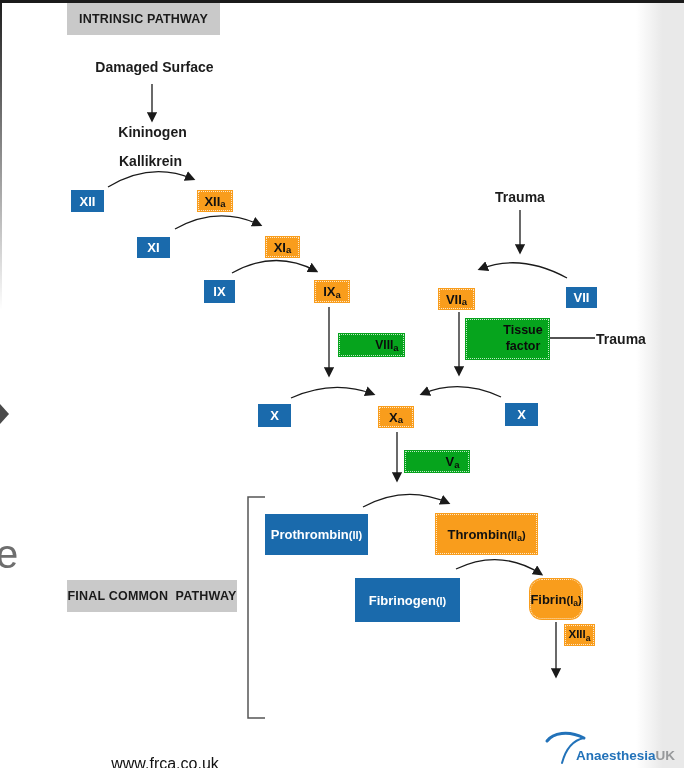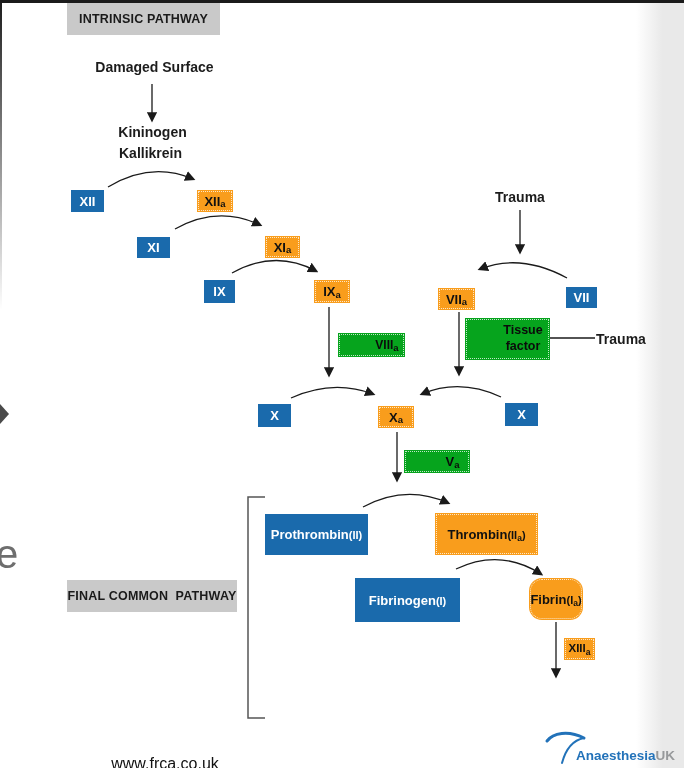--- a/index.html
+++ b/index.html
@@ -75,21 +75,21 @@
     </g>
     <path d="M265,497 H248 V718 H265" stroke="#555555" stroke-width="1.5" fill="none"></path>
     <polygon points="0,404 9,414 0,424" fill="#4a4a4a"></polygon>
   </svg>
 
   <div class="abs hdr" style="left:67px;top:3px;width:153px;height:32px;">INTRINSIC PATHWAY</div>
   <div class="abs hdr" style="left:67px;top:580px;width:170px;height:32px;">FINAL COMMON  PATHWAY</div>
 
   <div class="abs lbl" style="left:92px;top:58px;width:125px;">Damaged Surface</div>
   <div class="abs lbl" style="left:95px;top:123px;width:115px;">Kininogen</div>
-  <div class="abs lbl" style="left:93px;top:144px;width:115px;">Kallikrein</div>
+  <div class="abs lbl" style="left:93px;top:152px;width:115px;">Kallikrein</div>
   <div class="abs lbl" style="left:480px;top:188px;width:80px;">Trauma</div>
   <div class="abs lbl" style="left:590px;top:330px;width:62px;">Trauma</div>
   <div id="edge-e" class="abs">e</div>
 
   <div class="abs fbox blue" style="left:71px;top:190px;width:33px;height:22px;">
     <span>XII</span>
   </div>
   <div class="abs fbox orange" style="left:197px;top:190px;width:36px;height:22px;">
     <span>XII</span>
       <span class="sub">a</span>
@@ -149,21 +149,21 @@
     <span class="l2">(I)</span>
   </div>
   <div class="abs fbox orange bigbox" style="left:435px;top:513px;width:103px;height:42px;">
     <span>Thrombin</span>
     <span class="l2"><span>(II</span><span class="sub2">a</span><span>)</span></span>
   </div>
   <div class="abs fbox orange bigbox" style="left:529px;top:578px;width:54px;height:42px;border-radius:13px;">
     <span>Fibrin</span>
     <span class="l2"><span>(I</span><span class="sub2">a</span><span>)</span></span>
   </div>
-  <div class="abs fbox orange" style="left:564px;top:638px;width:31px;height:22px;font-size:11.5px;">
+  <div class="abs fbox orange" style="left:564px;top:624px;width:31px;height:22px;font-size:11.5px;">
     <span>XIII</span>
       <span class="sub" style="font-size:8.5px;">a</span>
   </div>
 
   <div id="frca" class="abs">www.frca.co.uk</div>
 
   <div id="logo" class="abs">
     <svg width="56" height="38" viewBox="0 0 56 38" style="position:absolute;left:0;top:0;">
       <path d="M7,13 C13,5 28,2 44,10" stroke="#2272b9" stroke-width="3" fill="none" stroke-linecap="round"></path>
       <path d="M44,10 C34,12 26,20 22,35" stroke="#2272b9" stroke-width="2" fill="none" stroke-linecap="round"></path>

